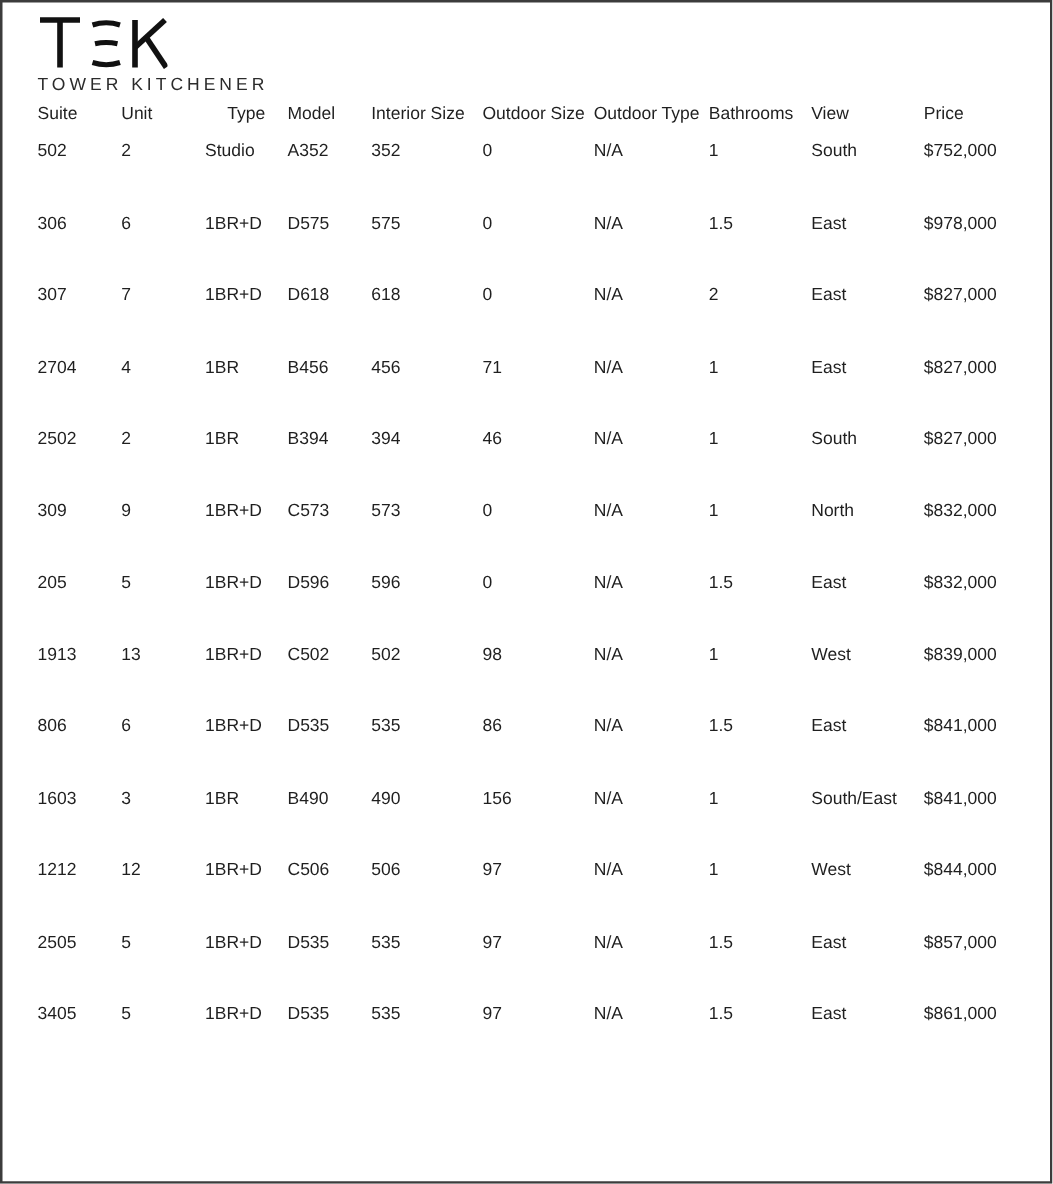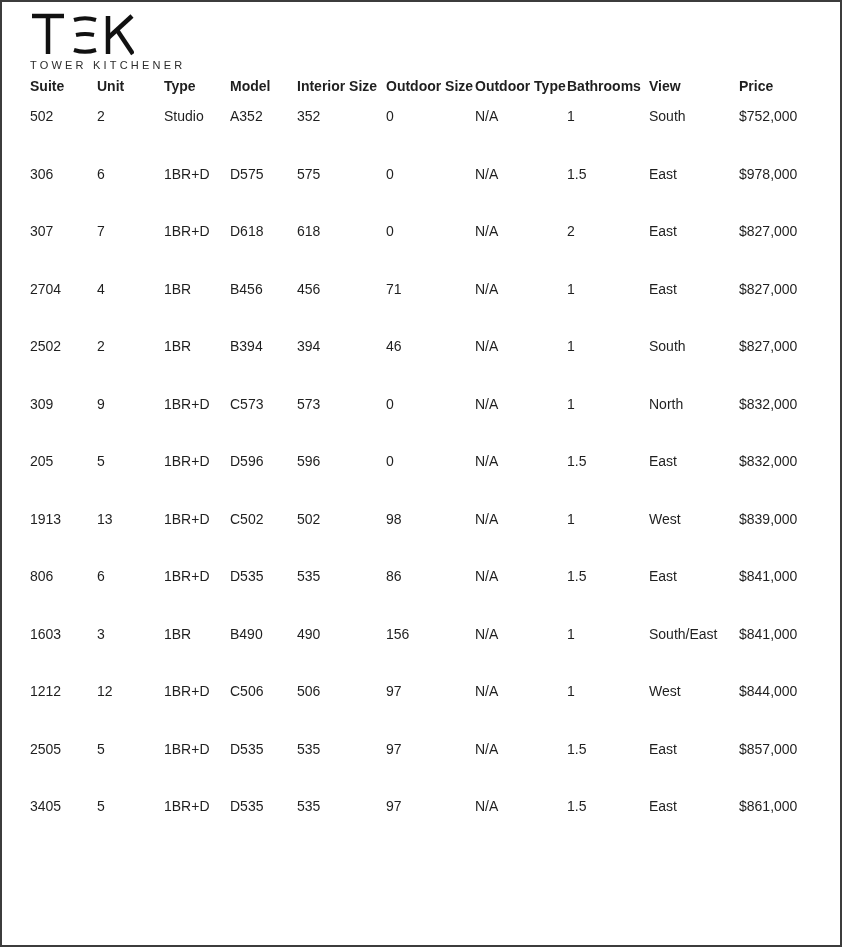--- a/index.html
+++ b/index.html
@@ -21,21 +21,21 @@
     margin: 10px 0 0 28px;
     width: 110px;
   }
   .logo-mark {
     display: block;
     width: 104px;
     height: 44px;
   }
   .logo-sub {
     margin-top: 3px;
-    font-size: 11px;
+    font-size: 14px;
     letter-spacing: 3.2px;
     color: #2b2b2b;
     white-space: nowrap;
   }
   table.listings {
     border-collapse: collapse;
     table-layout: fixed;
     margin: 7px 0 0 28px;
     width: 794px;
   }
@@ -43,26 +43,26 @@
     text-align: left;
     vertical-align: top;
     font-weight: 400;
     font-size: 14px;
     line-height: 17px;
     color: #1f1f1f;
     padding: 0;
     white-space: nowrap;
     overflow: visible;
   }
-  table.listings thead th { padding: 0 0 0 0; font-weight: bold; }
+  table.listings thead th { padding: 0 0 0 0; }
   table.listings tbody td { padding: 13px 0 27.5px 0; }
   
   table.listings th:nth-child(1)  { width: 67px; }
   table.listings th:nth-child(2)  { width: 67px; }
-  table.listings th:nth-child(3)  { width: 66px; }
+  table.listings th:nth-child(3)  { width: 66px; text-align: center; }
   table.listings th:nth-child(4)  { width: 67px; }
   table.listings th:nth-child(5)  { width: 89px; }
   table.listings th:nth-child(6)  { width: 89px; }
   table.listings th:nth-child(7)  { width: 92px; }
   table.listings th:nth-child(8)  { width: 82px; }
   table.listings th:nth-child(9)  { width: 90px; }
   table.listings th:nth-child(10) { width: 85px; margin-left: 44px; }
 </style>
 </head>
 <body>

